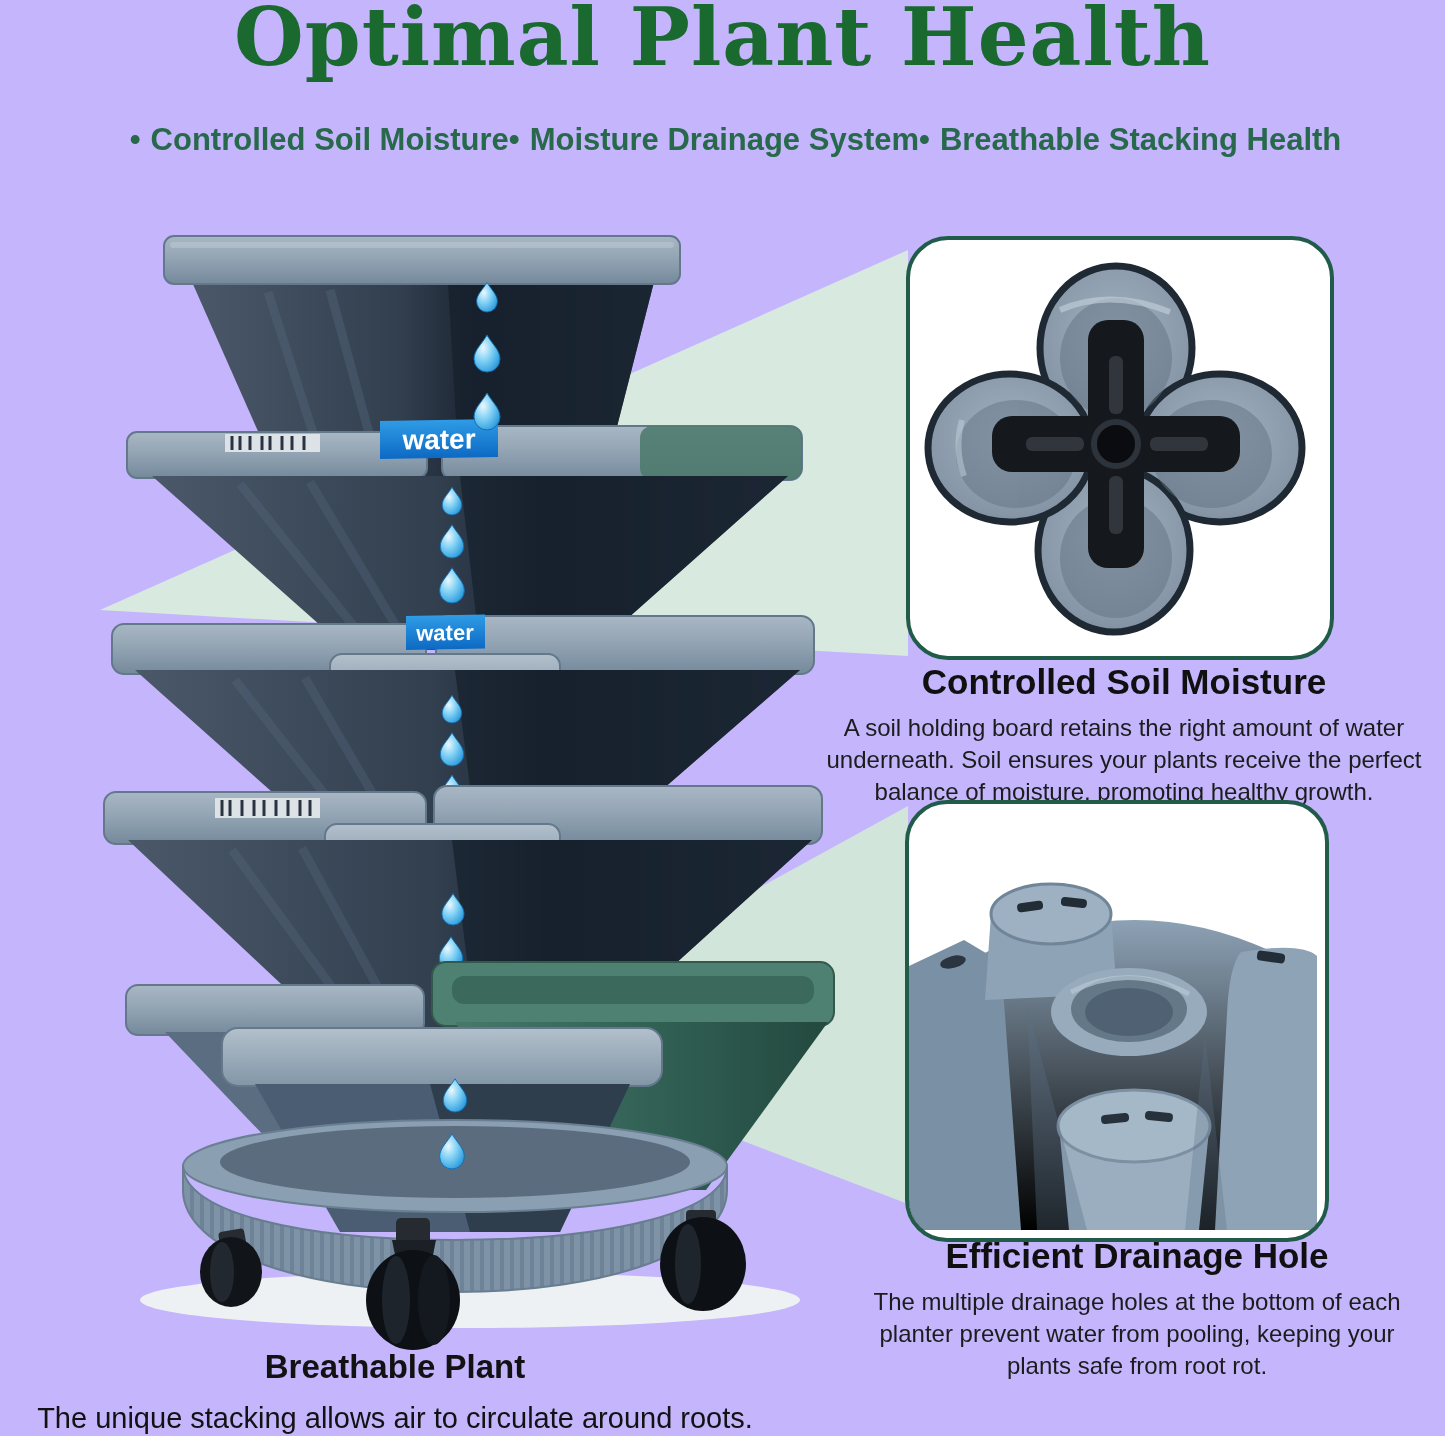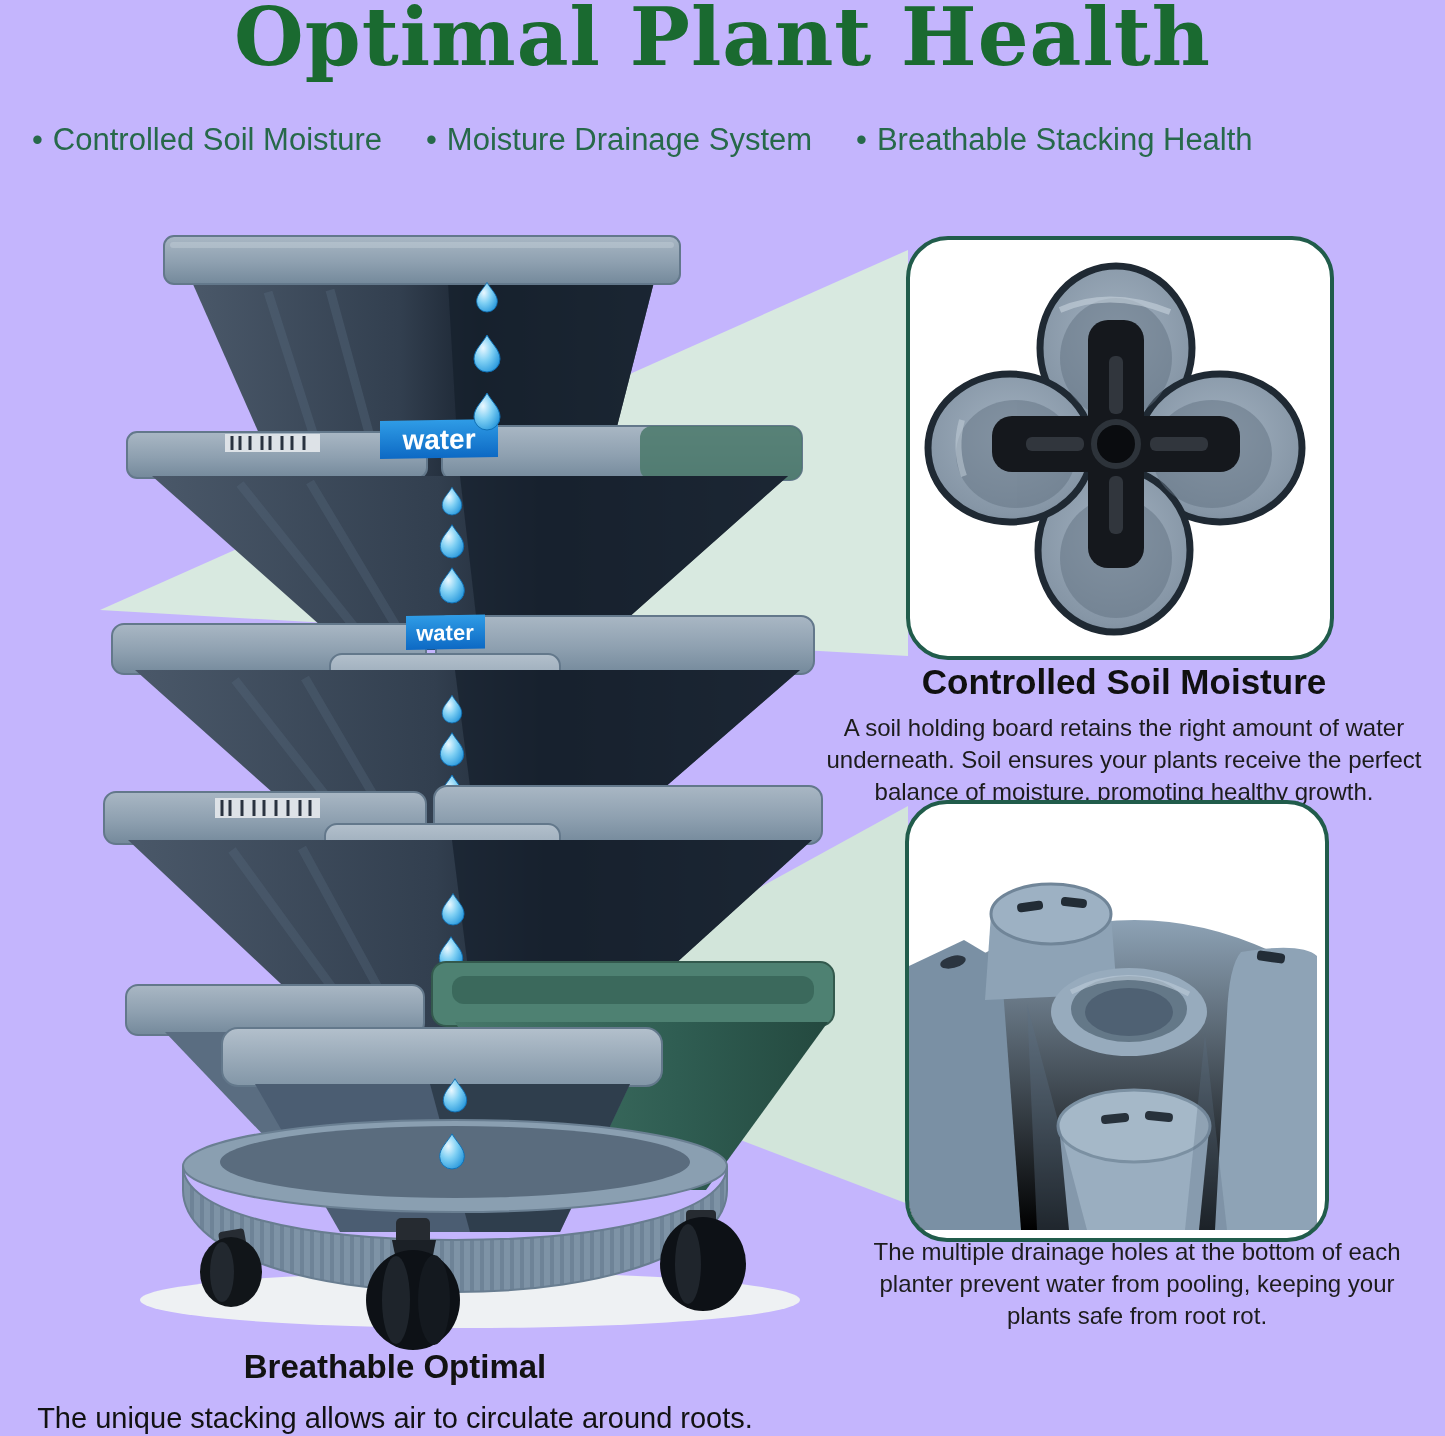--- a/index.html
+++ b/index.html
@@ -1,22 +1,22 @@
 <!DOCTYPE html>
 <html><head>
 <meta charset="utf-8">
 <style>
   html,body{margin:0;padding:0;background:#fff;}
   .canvas{position:relative;width:1445px;height:1436px;background:#c4b5fd;overflow:hidden;
           font-family:"Liberation Sans",sans-serif;}
   .title{position:absolute;top:-10px;left:0;width:1445px;text-align:center;margin:0;
          font-family:"DejaVu Serif",serif;font-weight:900;font-size:80px;letter-spacing:1px;
          color:#1a6a30;}
-  .bullets{position:absolute;top:122px;left:32px;right:6px;display:flex;justify-content:flex-start;
-           font-size:31px;font-weight:normal;color:#27694a;gap:44px;}
+  .bullets{position:absolute;top:122px;left:32px;right:6px;display:flex;justify-content:center;
+           font-size:31px;font-weight:bold;color:#27694a;}
   .bullet{white-space:nowrap;}
   .bullet .dot{margin-right:10px;}
   svg.layer{position:absolute;left:0;top:0;pointer-events:none;}
   .inset{position:absolute;background:#fff;border:4px solid #215c4b;border-radius:42px;overflow:hidden;}
   .inset1{left:906px;top:236px;width:420px;height:416px;}
   .inset2{left:905px;top:800px;width:416px;height:434px;}
   .caption{position:absolute;text-align:center;color:#121212;}
   .caption h2{margin:0 0 10px 0;font-size:35px;font-weight:bold;color:#101010;}
   .caption p{margin:0;font-size:24px;line-height:32px;color:#1c1c1c;}
   .c1{left:804px;top:662px;width:640px;}
@@ -263,21 +263,22 @@
       <path d="M150,322 Q225,290 300,326 L290,426 L160,426 Z" fill="#9aaec0"></path>
       <ellipse cx="225" cy="322" rx="76" ry="36" fill="#a5b8c8" stroke="#7b90a2" stroke-width="3"></ellipse>
       <rect x="192" y="310" width="28" height="9" rx="4" fill="#27313b" transform="rotate(-6 206 314)"></rect>
       <rect x="236" y="308" width="28" height="9" rx="4" fill="#27313b" transform="rotate(6 250 312)"></rect>
       <path d="M118,200 L178,426 L128,426 Z" fill="#5d7183" opacity="0.35"></path>
       <path d="M296,230 L318,426 L276,426 Z" fill="#5d7183" opacity="0.3"></path>
     </svg>
   </div>
 
   <div class="caption c2">
+    <h2>Efficient Drainage Hole</h2>
     <p>The multiple drainage holes at the bottom of each planter prevent water from pooling, keeping your plants safe from root rot.</p>
   </div>
 
   <div class="footer">
-    <h2>Breathable Optimal</h2>
+    <h2>Breathable Plant</h2>
     <p>The unique stacking allows air to circulate around roots.</p>
   </div>
 
 </div>
 
 </body></html>

